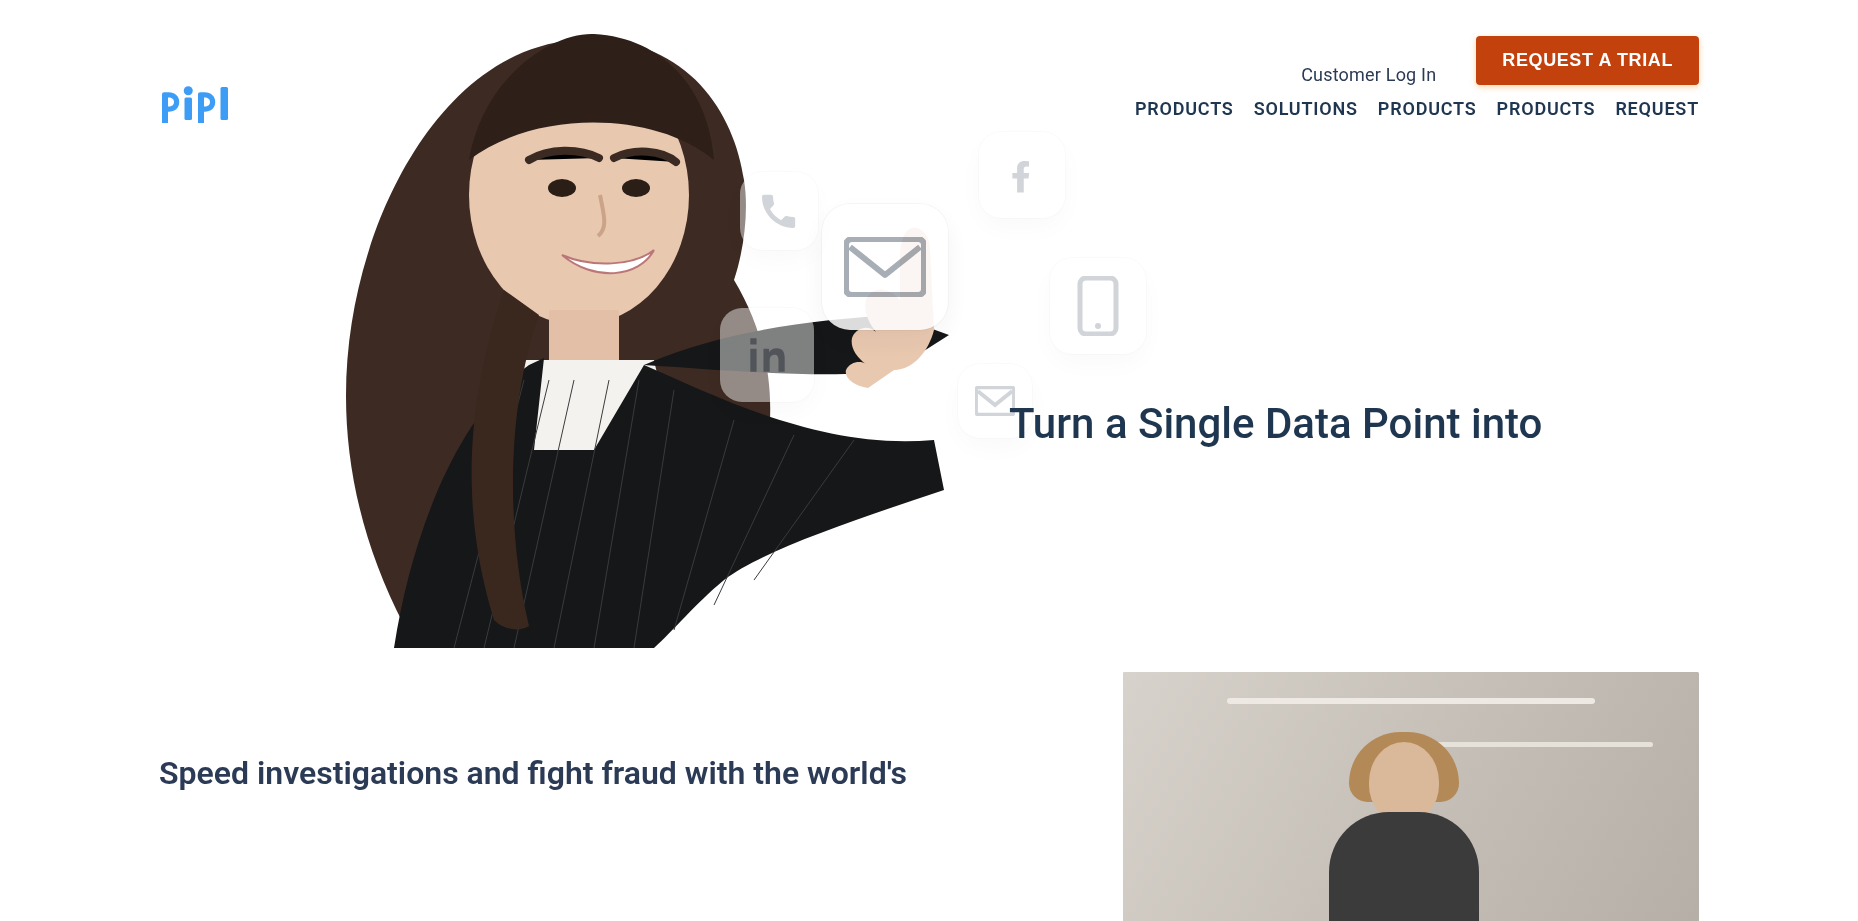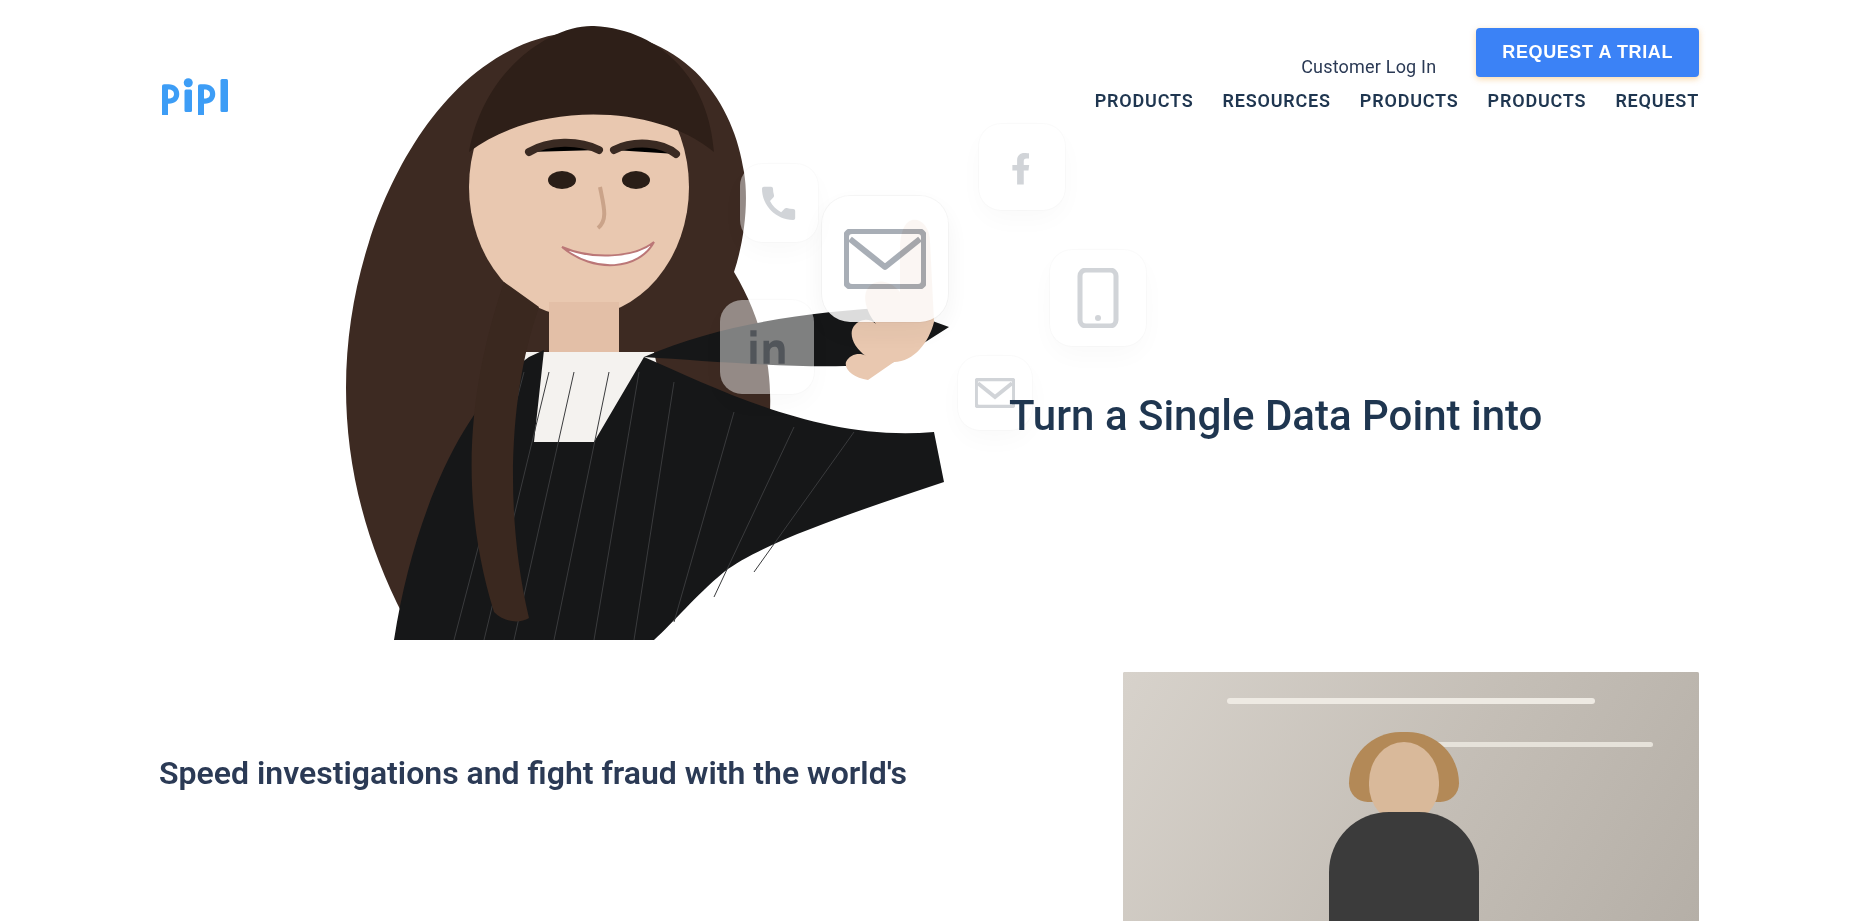--- a/index.html
+++ b/index.html
@@ -22,21 +22,21 @@
       align-items: flex-end;
       gap: 40px;
     }
     .login-link {
       font-size: 18px;
       color: #2b3a55;
       cursor: pointer;
       letter-spacing: .2px;
     }
     .cta-btn {
-      background: #3b82f6;
+      background: #c2410c;
       color: #ffffff;
       font-weight: 700;
       font-size: 18px;
       letter-spacing: .6px;
       padding: 14px 26px;
       border: none;
       border-radius: 4px;
       cursor: pointer;
       box-shadow: 0 2px 6px rgba(239,139,0,.35);
     }
@@ -52,36 +52,36 @@
       font-weight: 900;
     }
     .logo svg { display:block; }
 
     
     .primary-nav {
       position: absolute;
       top: 86px;
       right: 0;
       display: flex;
-      gap: 29px;
+      gap: 20px;
     }
     .nav-item {
       font-size: 18px;
       font-weight: 600;
       letter-spacing: .8px;
       color: #1f3650;
       cursor: pointer;
     }
 
     
     .hero {
       position: relative;
       width: 1540px;
       height: 636px;
-      margin-top: 4px;
+      margin-top: 12px;
     }
 
     
     .person {
       position: absolute;
       left: 135px;
       top: 8px;
       width: 760px;
       height: 628px;
     }
@@ -189,21 +189,21 @@
         <rect x="34" y="18" width="10" height="30" rx="2"></rect>
         <circle cx="39" cy="9" r="6"></circle>
         <path d="M52 52V14c0-2 1-3 3-3h6c8 0 14 5 14 13s-6 13-14 13H60v15h-8zM60 18v12h1c4 0 7-2 7-6s-3-6-7-6h-1z"></path>
         <rect x="82" y="4" width="10" height="44" rx="2"></rect>
       </g>
     </svg>
   </div>
 
   <nav class="primary-nav">
     <span class="nav-item">PRODUCTS</span>
-    <span class="nav-item">RESOURCES</span>
+    <span class="nav-item">SOLUTIONS</span>
     <span class="nav-item">PRODUCTS</span>
     <span class="nav-item">PRODUCTS</span>
     <span class="nav-item">REQUEST</span>
   </nav>
 
   <div class="hero">
 
     <div class="person">
       <svg viewBox="0 0 760 628" xmlns="http://www.w3.org/2000/svg">
 

